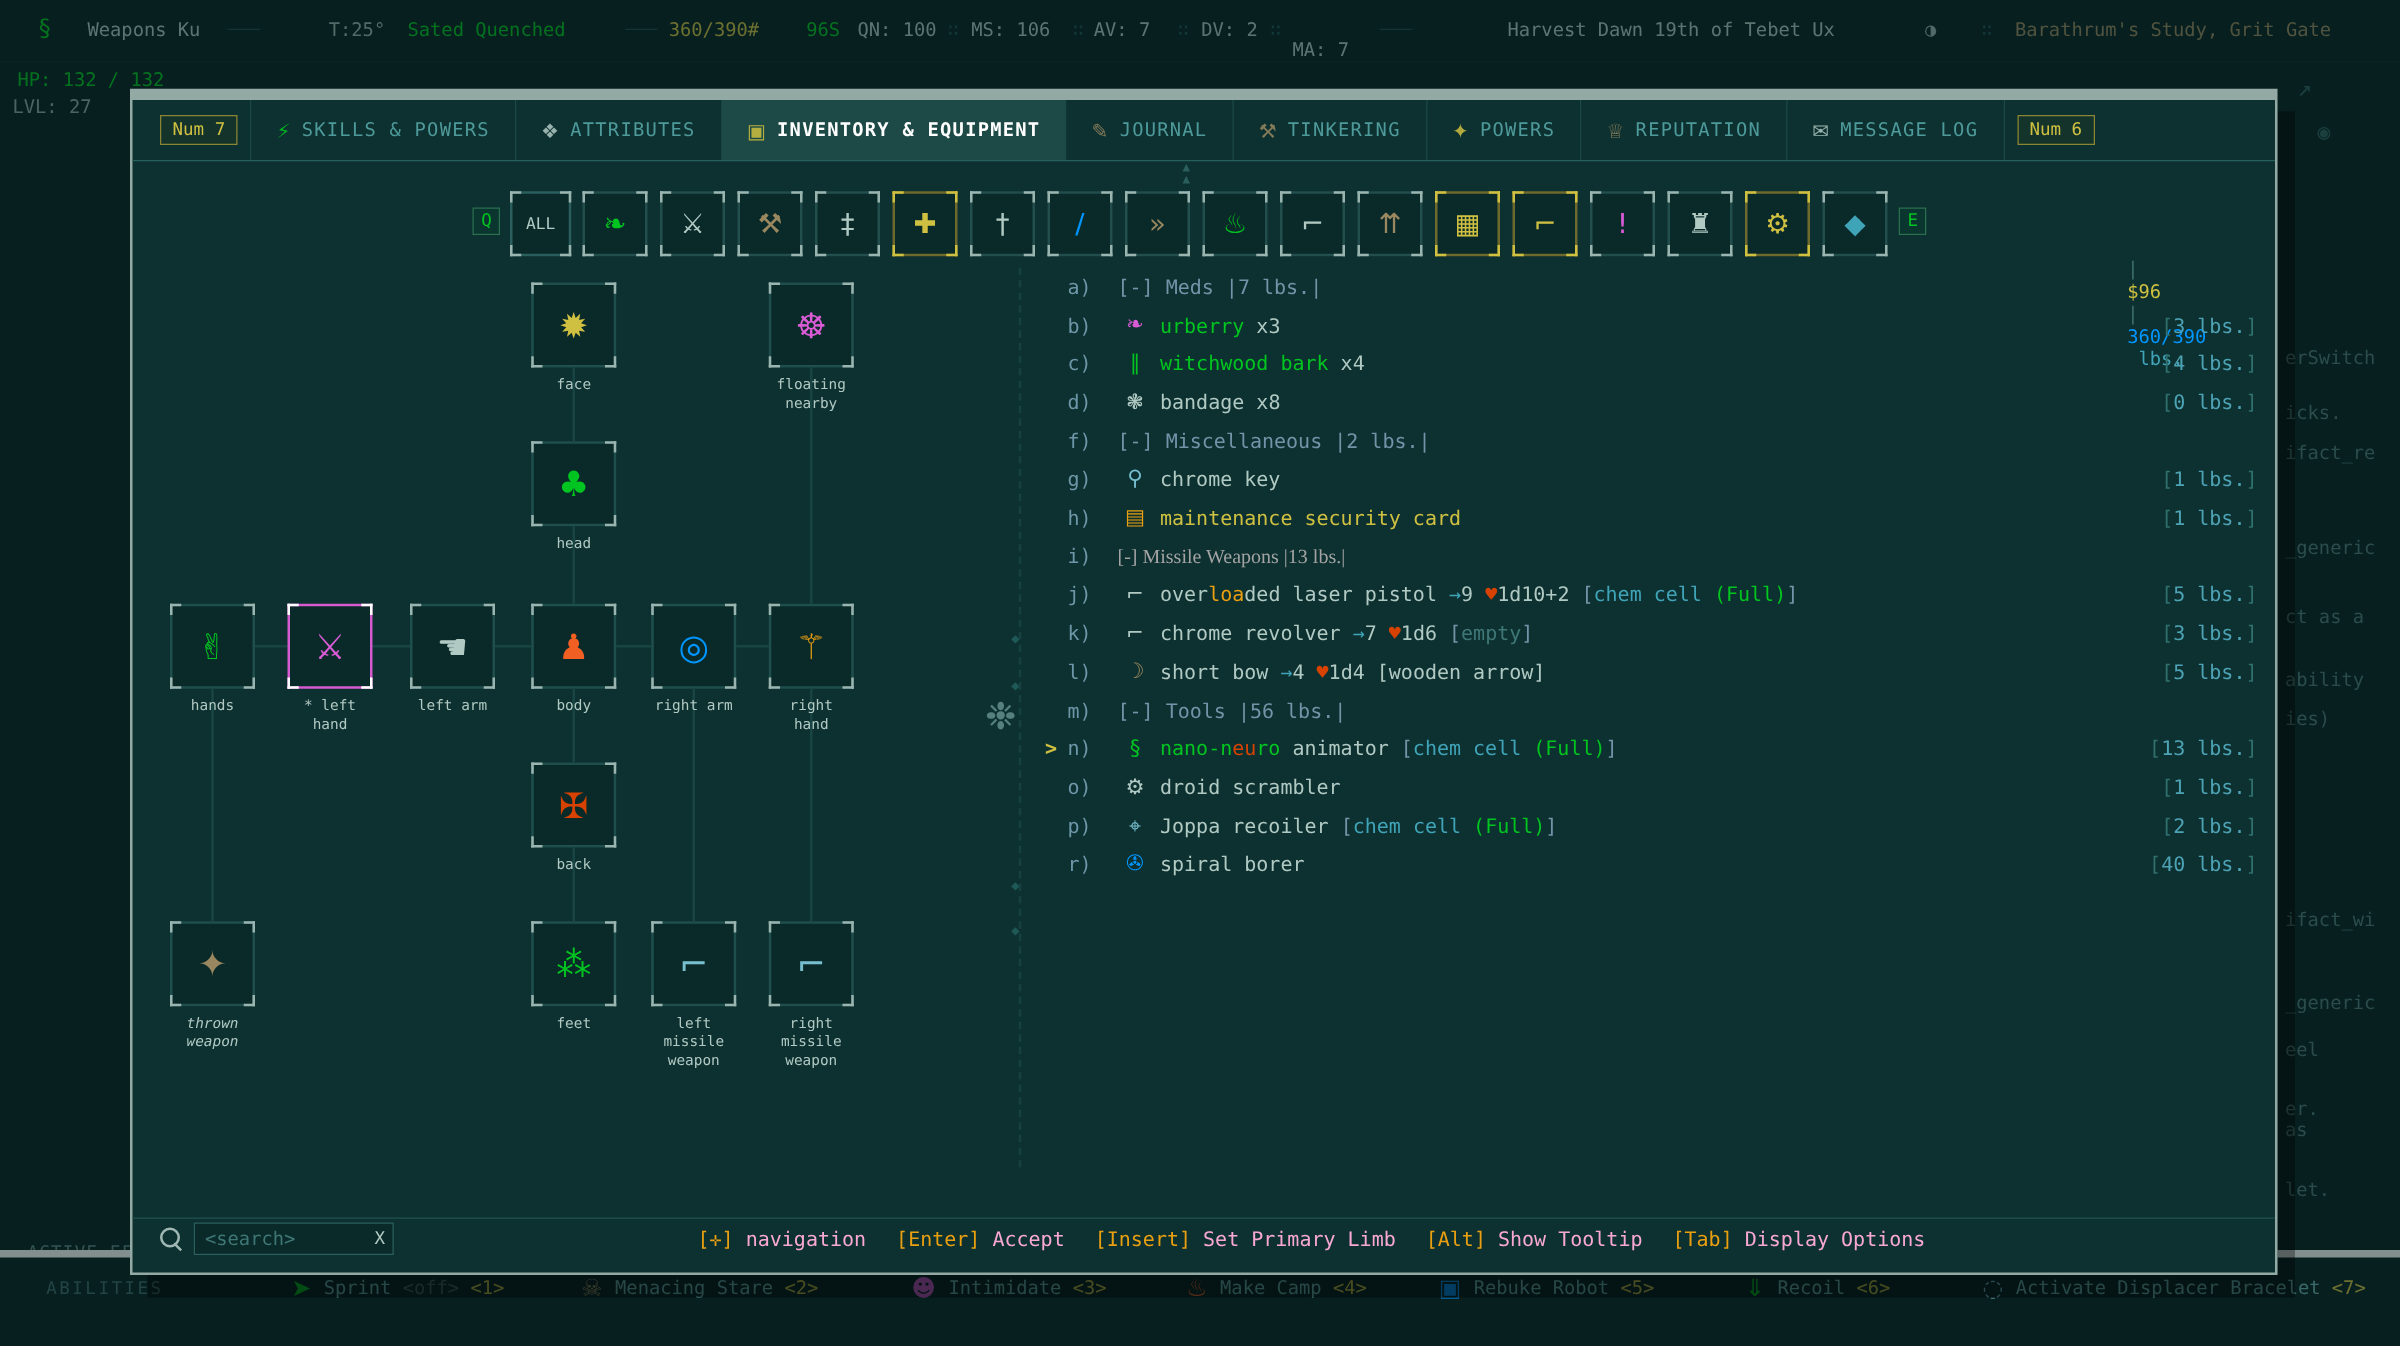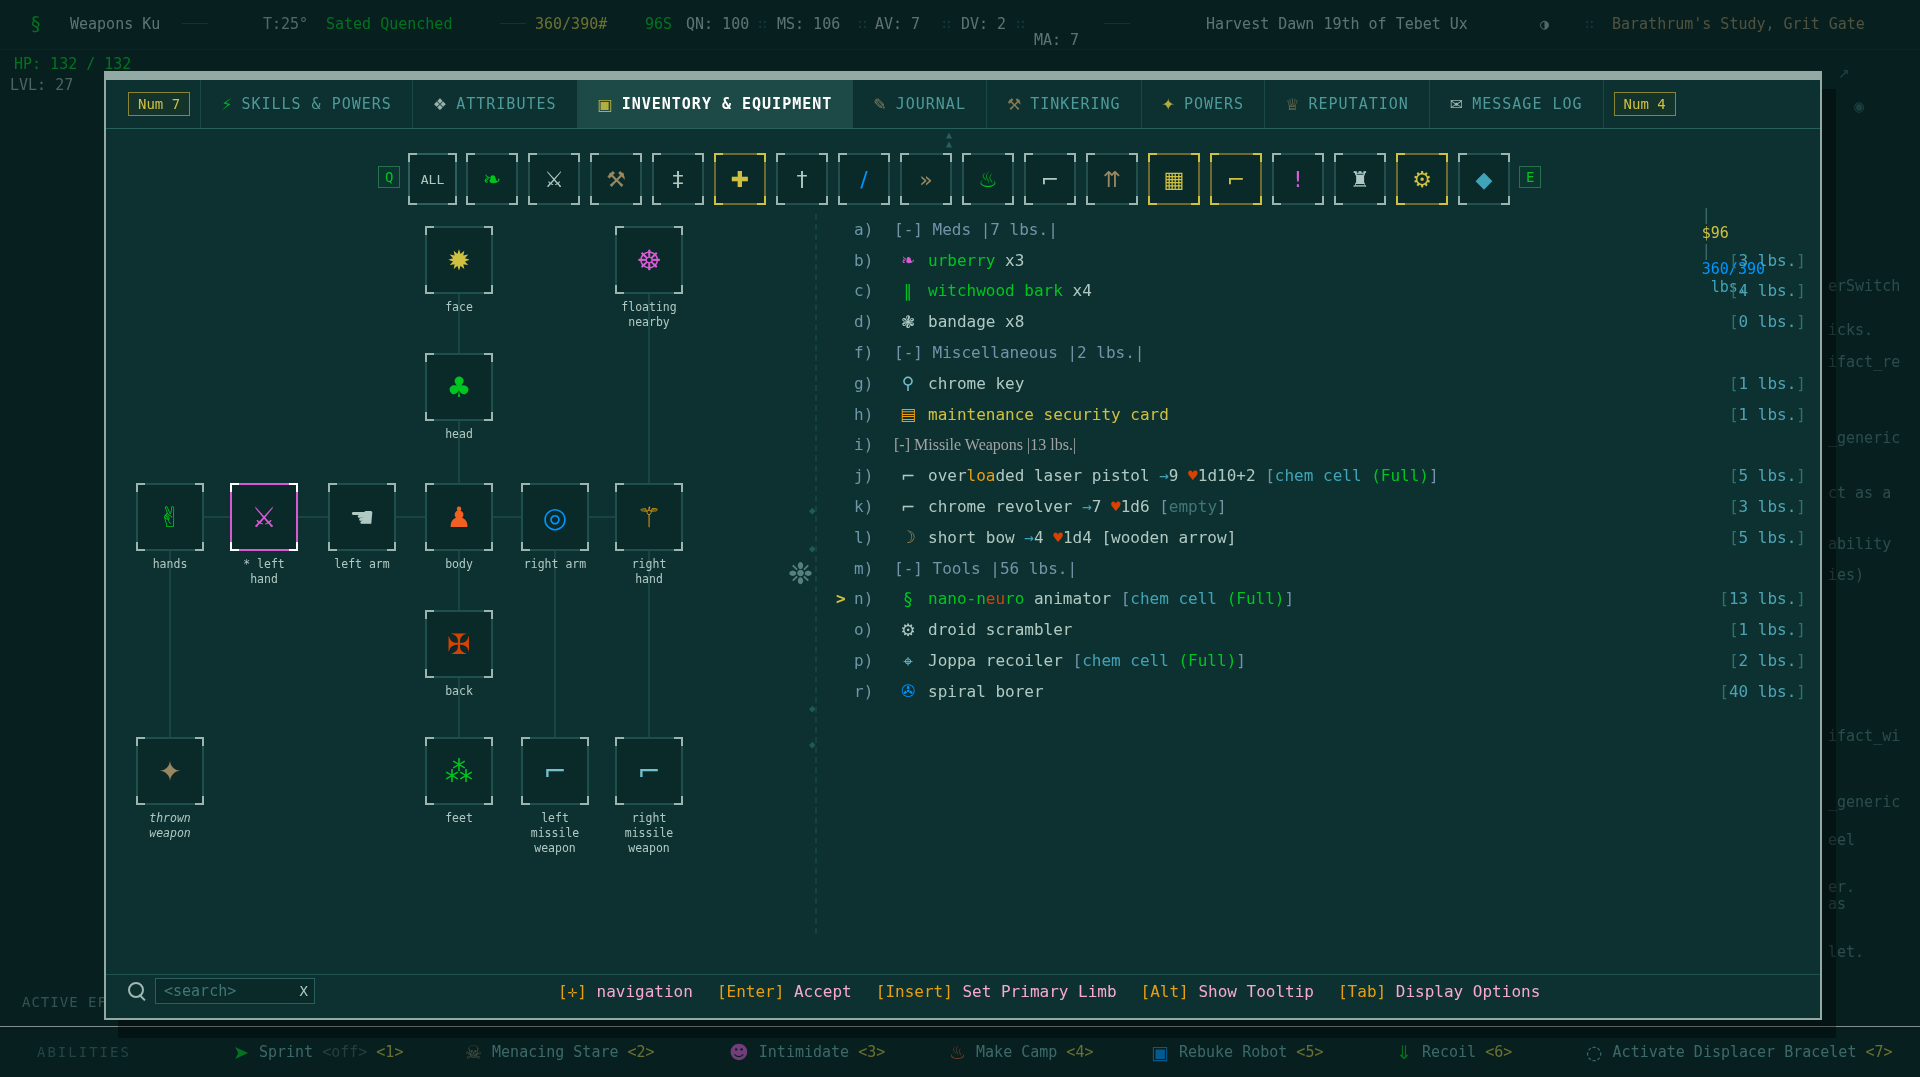--- a/index.html
+++ b/index.html
@@ -23,21 +23,21 @@
   .s1{left:758px;}.s2{left:858px;}.s3{left:942px;}.s4{left:1016px;}.s5{left:1585px;}
   .t-date{left:1206px;}
   .moon{left:1540px;color:#9ab4b0;}
   .t-loc{left:1612px;color:#98875f;}
   .sepline{position:absolute;top:23px;width:26px;border-top:1px solid #1d4a49;}
   .sl1{left:182px;}.sl2{left:500px;}.sl3{left:1104px;}
   .hp{position:absolute;left:14px;top:55px;color:#00c420;font-size:15px;}
   .lvl{position:absolute;left:10px;top:76px;color:#8fa7a3;font-size:15px;}
   .activeeff{position:absolute;left:22px;top:994px;font-size:14px;color:#5d8784;letter-spacing:1px;}
   .abadge{position:absolute;left:10px;top:1028px;color:#cfc041;font-size:15px;}
-  .bottom-bar{position:absolute;left:0;top:1026px;width:100%;height:51px;background:#08201f;border-top:1px solid #ffffff;font-size:15px;text-align:right;}
+  .bottom-bar{position:absolute;left:0;top:1000px;width:100%;height:51px;background:#08201f;border-top:6px solid #ffffff;font-size:15px;text-align:right;}
   .ab-label{position:absolute;left:37px;top:17px;color:#3f6a6a;letter-spacing:2px;font-size:14px;}
   .ability{position:absolute;top:14px;white-space:pre;}
   .aicon{font-family:"DejaVu Sans",sans-serif;font-size:19px;margin-right:10px;vertical-align:middle;}
   .aname{color:#6fb3b3;}
   .astate{color:#44605f;}
   .ahot{color:#cfc041;}
   .frag{position:absolute;left:1828px;color:#4f7a78;font-size:15px;white-space:pre;}
   .bgicon1{position:absolute;left:1838px;top:60px;color:#2f5f5e;font-size:19px;}
   .bgicon2{position:absolute;left:1854px;top:96px;color:#2f5f5e;font-size:17px;}
   
@@ -202,21 +202,21 @@
         </div>
         <div class="tab">
           <span class="tab-icon" style="color: rgb(152, 135, 95);">♕</span>
           <span class="tab-label">REPUTATION</span>
         </div>
         <div class="tab">
           <span class="tab-icon" style="color: rgb(177, 201, 195);">✉</span>
           <span class="tab-label">MESSAGE LOG</span>
         </div>
       </div>
-    <span class="keycap">Num 4</span>
+    <span class="keycap">Num 6</span>
   </div>
 
   <div class="scrollarrows">
     <span>▲</span>
       <span>▲</span>
   </div>
 
   <span class="keycap qe qkey">Q</span>
   <div class="allbox">
       <span>ALL</span>

